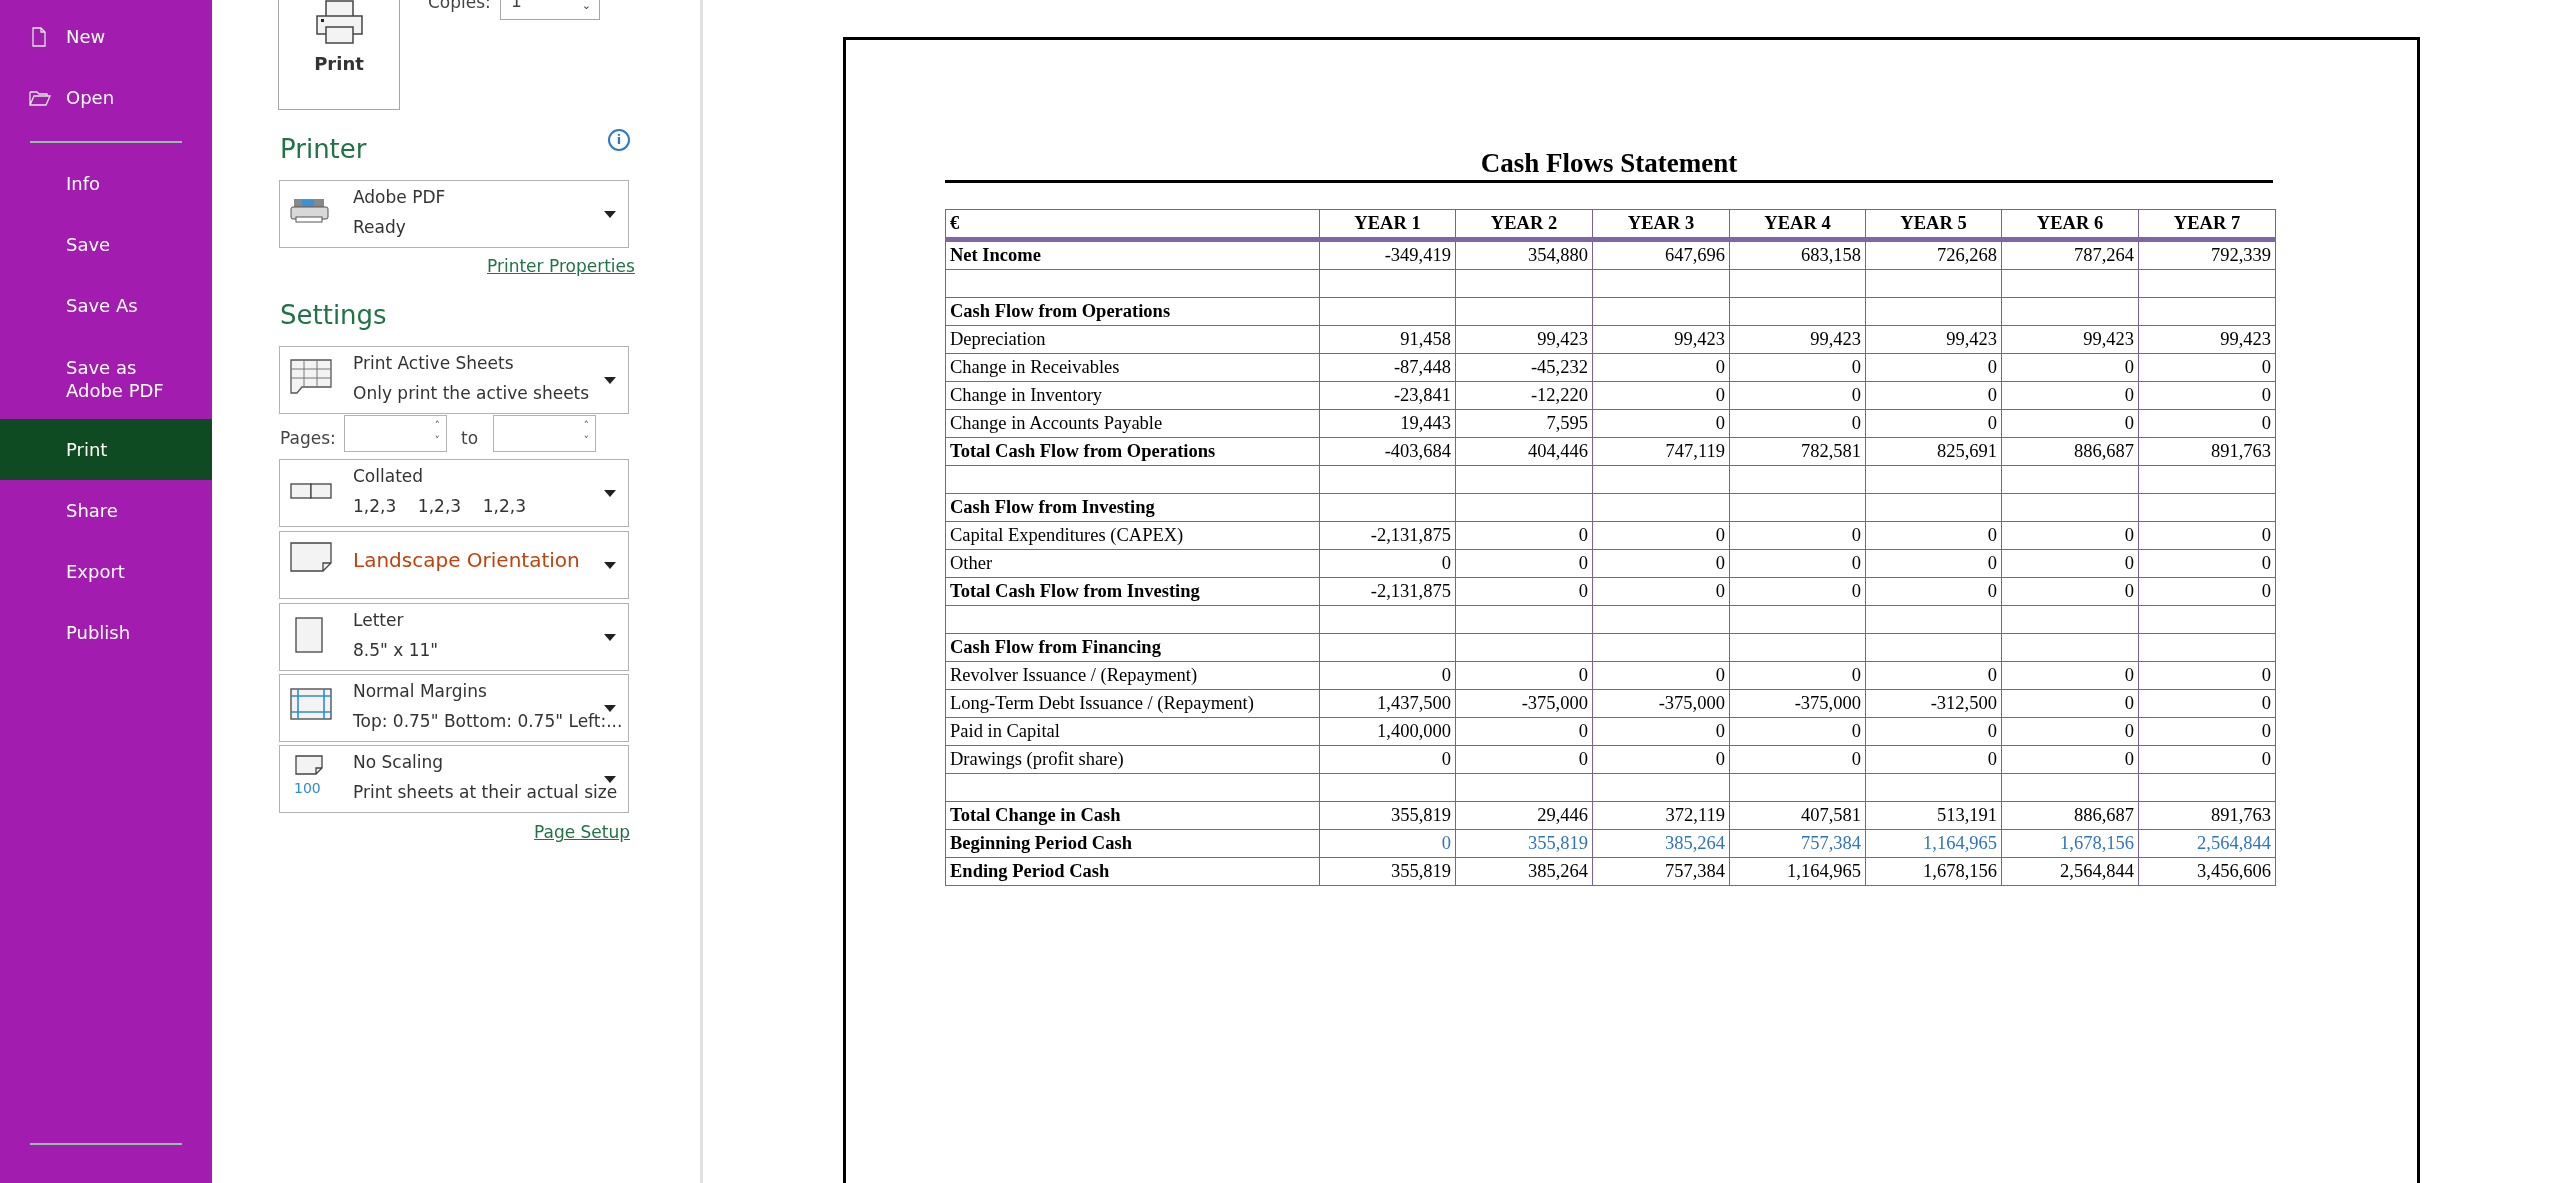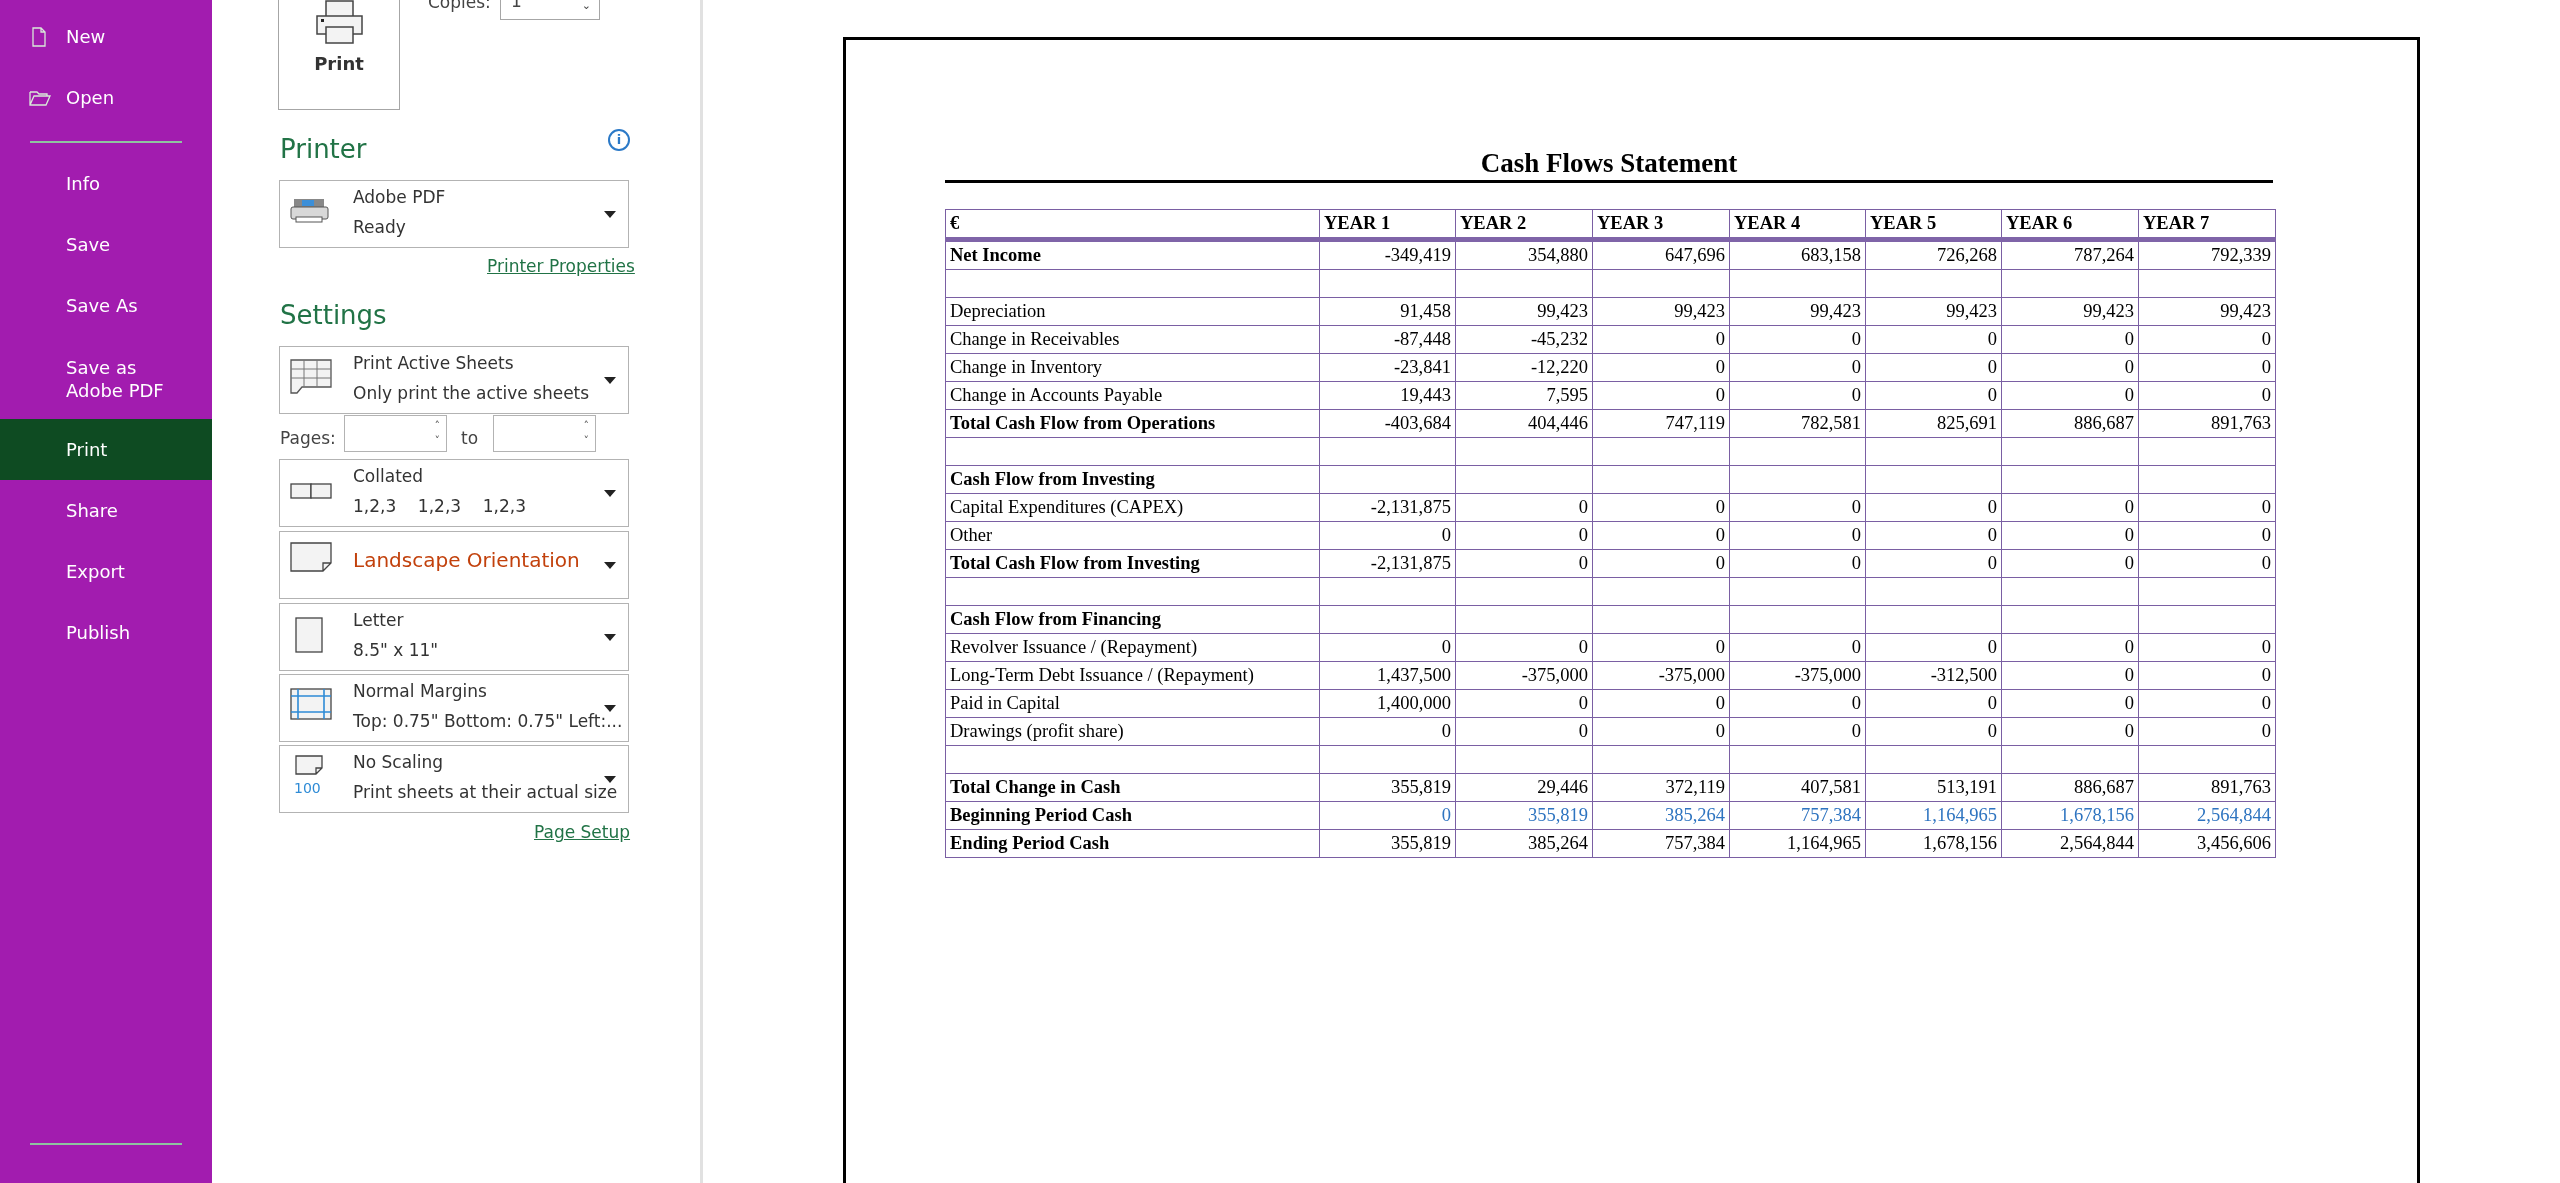--- a/index.html
+++ b/index.html
@@ -31,21 +31,21 @@
   .link { position:absolute; font-size:17px; color:#217346; text-decoration:underline; cursor:pointer; white-space:nowrap; }
   .pages-lbl { position:absolute; left:280px; top:428px; font-size:17px; color:#444; }
   .pages-field { position:absolute; top:415px; width:103px; height:37px; border:1px solid #b3b3b3; box-sizing:border-box; }
   .pages-field .sp { position:absolute; right:6px; font-size:11px; color:#555; line-height:10px; }
   .to-lbl { position:absolute; left:461px; top:428px; font-size:17px; color:#444; }
   .page { position:absolute; left:843px; top:37px; width:1577px; height:1200px; border:3px solid #000; border-bottom:none; box-sizing:border-box; background:#fff; }
   .sheet-title { position:absolute; left:945px; top:148px; width:1328px; text-align:center; font-family:"Liberation Serif", serif; font-weight:bold; font-size:27px; color:#000; }
   .title-rule { position:absolute; left:945px; top:180px; width:1328px; height:3px; background:#000; }
   table.cf { position:absolute; left:945px; top:209px; border-collapse:collapse; font-family:"Liberation Serif", serif; font-size:18.5px; color:#000; table-layout:fixed; }
   table.cf td, table.cf th { border:1px solid #7a5fa3; height:27px; padding:0 4px; white-space:nowrap; overflow:hidden; }
-  table.cf th { font-weight:bold; text-align:left; border-bottom:5px solid #7f64a8; }
+  table.cf th { font-weight:bold; text-align:center; border-bottom:5px solid #7f64a8; }
   table.cf th.first { text-align:left; }
   table.cf td.num { text-align:right; }
   table.cf td.lbl { text-align:left; }
   table.cf tr.bold td.lbl { font-weight:bold; }
   table.cf tr.blue td.num { color:#2e74c0; }
 </style>
 </head>
 <body>
 
 <div class="sidebar">
@@ -241,20 +241,30 @@
       <tr>
         <td class="lbl"></td>
         <td class="num"></td>
         <td class="num"></td>
         <td class="num"></td>
         <td class="num"></td>
         <td class="num"></td>
         <td class="num"></td>
         <td class="num"></td>
       </tr>
+      <tr class="bold">
+        <td class="lbl">Cash Flow from Operations</td>
+        <td class="num"></td>
+        <td class="num"></td>
+        <td class="num"></td>
+        <td class="num"></td>
+        <td class="num"></td>
+        <td class="num"></td>
+        <td class="num"></td>
+      </tr>
       <tr>
         <td class="lbl">Depreciation</td>
         <td class="num">91,458</td>
         <td class="num">99,423</td>
         <td class="num">99,423</td>
         <td class="num">99,423</td>
         <td class="num">99,423</td>
         <td class="num">99,423</td>
         <td class="num">99,423</td>
       </tr>

